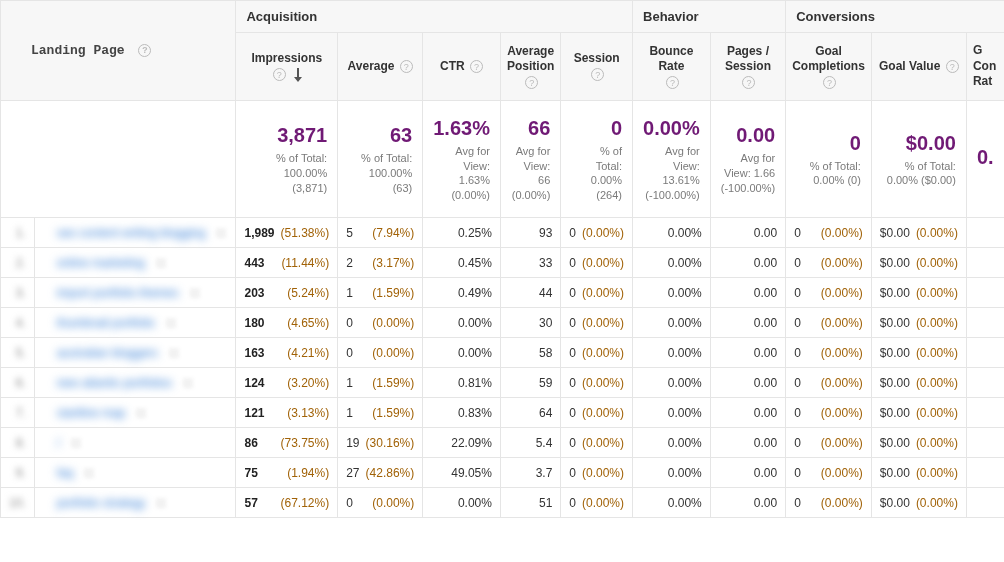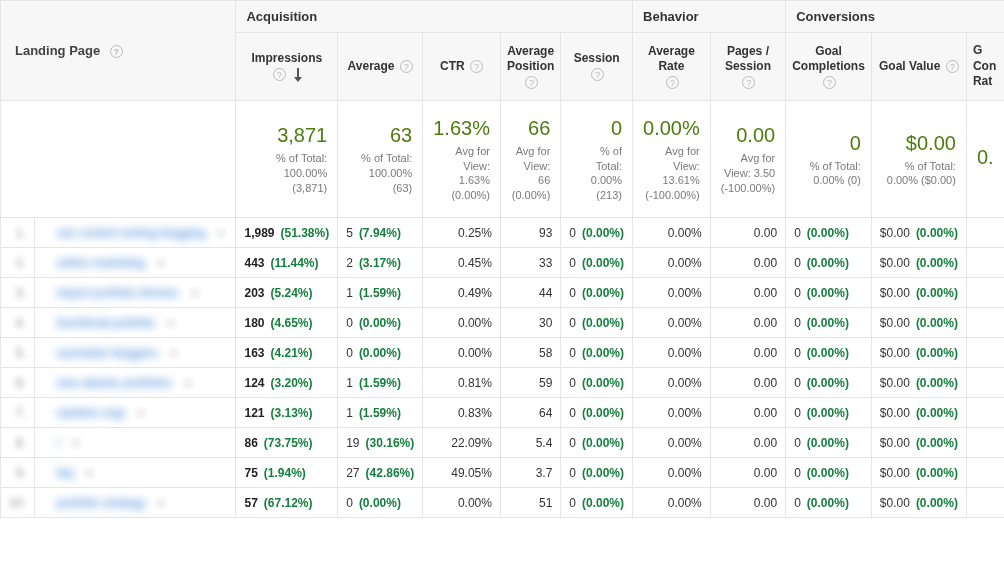--- a/index.html
+++ b/index.html
@@ -75,36 +75,36 @@
   tr.summary td {
     background: #fff;
     text-align: right;
     font-size: 11px;
     color: #7a7a7a;
     line-height: 1.35;
     padding: 14px 10px;
   }
   tr.summary .big {
     font-size: 20px;
-    color: #4d7c0f;
-    font-weight: 400;
+    color: #701a75;
+    font-weight: 700;
     display: block;
     margin-bottom: 2px;
   }
   
   tbody tr.row td {
     height: 30px;
     font-size: 12px;
   }
   tbody tr.row:nth-child(even) td { background: #fff; }
   td.num { text-align: right; white-space: nowrap; }
   .bold { font-weight: bold; color:#222; }
-  .pair { display:flex; justify-content:flex-start; gap:6px; align-items:baseline; }
+  .pair { display:flex; justify-content:space-between; gap:6px; align-items:baseline; }
   .pair .v { font-weight: normal; color:#333; }
-  .pair .p { color:#15803d;font-weight:bold; }
+  .pair .p { color:#a16207; }
   .link-blur {
     filter: blur(4px);
     color: #2a77d4;
     white-space: nowrap;
   }
   .idx-cell {
     color: #888;
     filter: blur(3px);
   }
   .lp-cell {
@@ -115,23 +115,24 @@
     gap: 10px;
     height: 100%;
   }
   .lp-cell .open-icon {
     opacity: 0.35;
     filter: blur(2px);
     display:inline-flex;
   }
   .lp-header {
     text-align: left;
-    padding: 20px 14px !important;
+    padding: 20px 30px !important;
     font-size: 13px;
     color: #444;
+    font-family: Liberation Mono, monospace;
   }
   .lp-header .hdr {
     font-weight: bold;
     margin-right: 4px;
   }
   
   .c-idx  { width: 26px; }
   .c-lp   { width: 240px; }
   .c-impr { width: 95px; }
   .c-clk  { width: 80px; }
@@ -193,21 +194,21 @@
       </th>
       <th>
         <span class="col-head-label">Average Position</span><br>
         <span class="help">?</span>
       </th>
       <th>
         <span class="col-head-label">Session</span>
         <span class="help">?</span>
       </th>
       <th>
-        <span class="col-head-label">Average Rate</span>
+        <span class="col-head-label">Bounce Rate</span>
         <span class="help">?</span>
       </th>
       <th>
         <span class="col-head-label">Pages / Session</span><br>
         <span class="help">?</span>
       </th>
       <th>
         <span class="col-head-label">Goal Completions</span><br>
         <span class="help">?</span>
       </th>
@@ -245,33 +246,33 @@
       <td>
         <span class="big">66</span>
         <span>Avg for</span><br>
         <span>View: 66</span><br>
         <span>(0.00%)</span>
       </td>
       <td>
         <span class="big">0</span>
         <span>% of Total:</span><br>
         <span>0.00%</span><br>
-        <span>(213)</span>
+        <span>(264)</span>
       </td>
       <td>
         <span class="big">0.00%</span>
         <span>Avg for</span><br>
         <span>View:</span><br>
         <span>13.61%</span><br>
         <span>(-100.00%)</span>
       </td>
       <td>
         <span class="big">0.00</span>
         <span>Avg for</span><br>
-        <span>View: 3.50</span><br>
+        <span>View: 1.66</span><br>
         <span>(-100.00%)</span>
       </td>
       <td>
         <span class="big">0</span>
         <span>% of Total:</span><br>
         <span>0.00% (0)</span>
       </td>
       <td>
         <span class="big">$0.00</span>
         <span>% of Total:</span><br>

